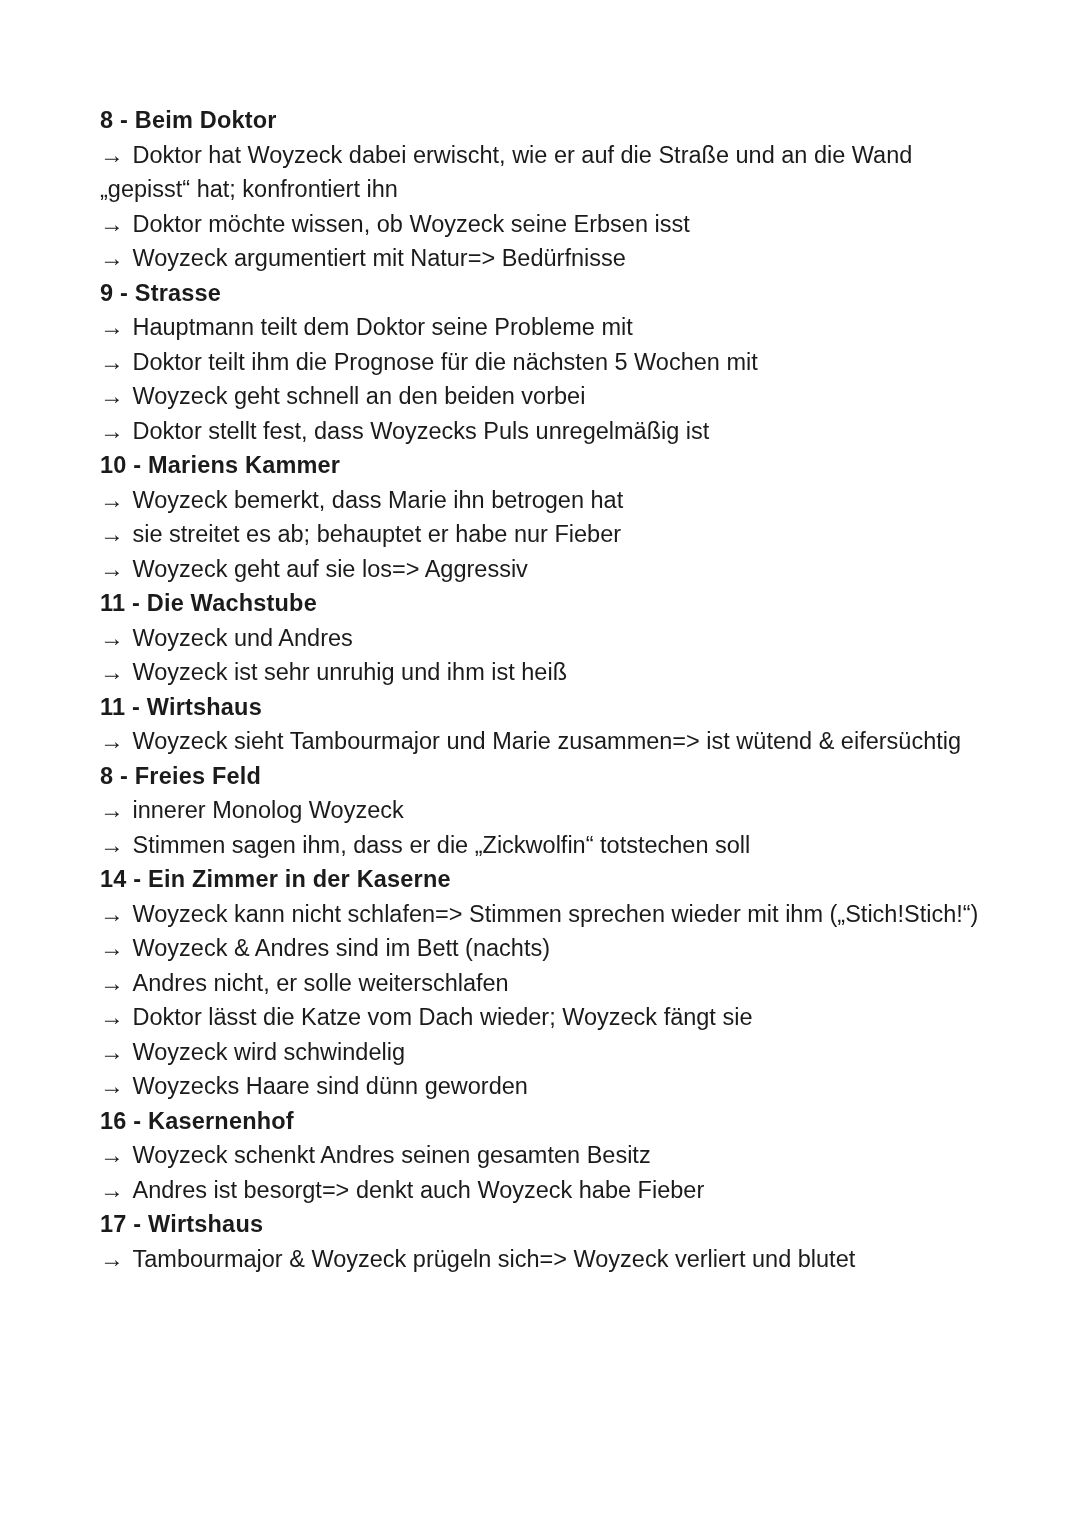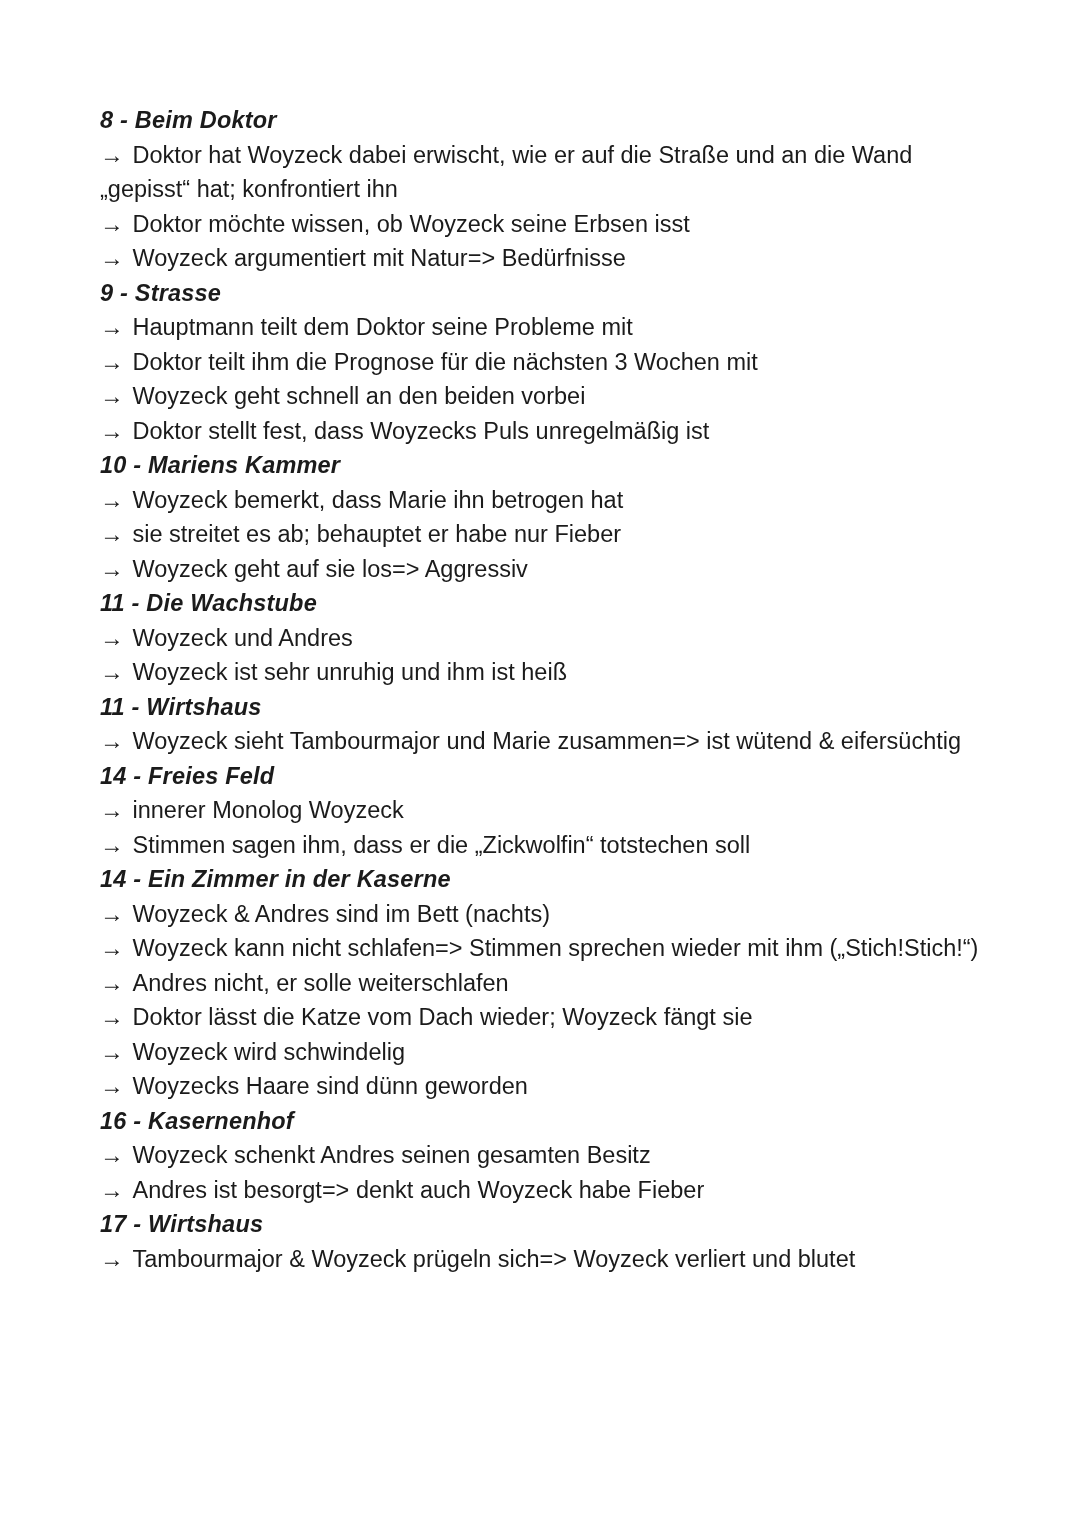--- a/index.html
+++ b/index.html
@@ -19,21 +19,20 @@
     position: absolute;
     left: 100px;
     top: 103px;
     width: 880px;
     color: #1b1b1b;
     font-size: 23.5px;
     line-height: 34.5px;
   }
   .section-heading {
     font-weight: 700;
-    font-style: italic;
     letter-spacing: 0.2px;
   }
   .bullet-line {
     
   }
   .arrow {
     display: inline;
     margin-right: 9px;
   }
 </style>
@@ -41,38 +40,38 @@
 <body>
 
 <div class="page">
   <div class="content" id="content" style="color: rgb(27, 27, 27);">
       <div class="section-heading">8 - Beim Doktor</div>
       <div class="bullet-line"><span class="arrow">→</span><span>Doktor hat Woyzeck dabei erwischt, wie er auf die Straße und an die Wand „gepisst“ hat; konfrontiert ihn</span></div>
       <div class="bullet-line"><span class="arrow">→</span><span>Doktor möchte wissen, ob Woyzeck seine Erbsen isst</span></div>
       <div class="bullet-line"><span class="arrow">→</span><span>Woyzeck argumentiert mit Natur=&gt; Bedürfnisse</span></div>
       <div class="section-heading">9 - Strasse</div>
       <div class="bullet-line"><span class="arrow">→</span><span>Hauptmann teilt dem Doktor seine Probleme mit</span></div>
-      <div class="bullet-line"><span class="arrow">→</span><span>Doktor teilt ihm die Prognose für die nächsten 3 Wochen mit</span></div>
+      <div class="bullet-line"><span class="arrow">→</span><span>Doktor teilt ihm die Prognose für die nächsten 5 Wochen mit</span></div>
       <div class="bullet-line"><span class="arrow">→</span><span>Woyzeck geht schnell an den beiden vorbei</span></div>
       <div class="bullet-line"><span class="arrow">→</span><span>Doktor stellt fest, dass Woyzecks Puls unregelmäßig ist</span></div>
       <div class="section-heading">10 - Mariens Kammer</div>
       <div class="bullet-line"><span class="arrow">→</span><span>Woyzeck bemerkt, dass Marie ihn betrogen hat</span></div>
       <div class="bullet-line"><span class="arrow">→</span><span>sie streitet es ab; behauptet er habe nur Fieber</span></div>
       <div class="bullet-line"><span class="arrow">→</span><span>Woyzeck geht auf sie los=&gt; Aggressiv</span></div>
       <div class="section-heading">11 - Die Wachstube</div>
       <div class="bullet-line"><span class="arrow">→</span><span>Woyzeck und Andres</span></div>
       <div class="bullet-line"><span class="arrow">→</span><span>Woyzeck ist sehr unruhig und ihm ist heiß</span></div>
       <div class="section-heading">11 - Wirtshaus</div>
       <div class="bullet-line"><span class="arrow">→</span><span>Woyzeck sieht Tambourmajor und Marie zusammen=&gt; ist wütend &amp; eifersüchtig</span></div>
-      <div class="section-heading">14 - Freies Feld</div>
+      <div class="section-heading">8 - Freies Feld</div>
       <div class="bullet-line"><span class="arrow">→</span><span>innerer Monolog Woyzeck</span></div>
       <div class="bullet-line"><span class="arrow">→</span><span>Stimmen sagen ihm, dass er die „Zickwolfin“ totstechen soll</span></div>
       <div class="section-heading">14 - Ein Zimmer in der Kaserne</div>
+      <div class="bullet-line"><span class="arrow">→</span><span>Woyzeck kann nicht schlafen=&gt; Stimmen sprechen wieder mit ihm („Stich!Stich!“)</span></div>
       <div class="bullet-line"><span class="arrow">→</span><span>Woyzeck &amp; Andres sind im Bett (nachts)</span></div>
-      <div class="bullet-line"><span class="arrow">→</span><span>Woyzeck kann nicht schlafen=&gt; Stimmen sprechen wieder mit ihm („Stich!Stich!“)</span></div>
       <div class="bullet-line"><span class="arrow">→</span><span>Andres nicht, er solle weiterschlafen</span></div>
       <div class="bullet-line"><span class="arrow">→</span><span>Doktor lässt die Katze vom Dach wieder; Woyzeck fängt sie</span></div>
       <div class="bullet-line"><span class="arrow">→</span><span>Woyzeck wird schwindelig</span></div>
       <div class="bullet-line"><span class="arrow">→</span><span>Woyzecks Haare sind dünn geworden</span></div>
       <div class="section-heading">16 - Kasernenhof</div>
       <div class="bullet-line"><span class="arrow">→</span><span>Woyzeck schenkt Andres seinen gesamten Besitz</span></div>
       <div class="bullet-line"><span class="arrow">→</span><span>Andres ist besorgt=&gt; denkt auch Woyzeck habe Fieber</span></div>
       <div class="section-heading">17 - Wirtshaus</div>
       <div class="bullet-line"><span class="arrow">→</span><span>Tambourmajor &amp; Woyzeck prügeln sich=&gt; Woyzeck verliert und blutet</span></div>
     </div>

